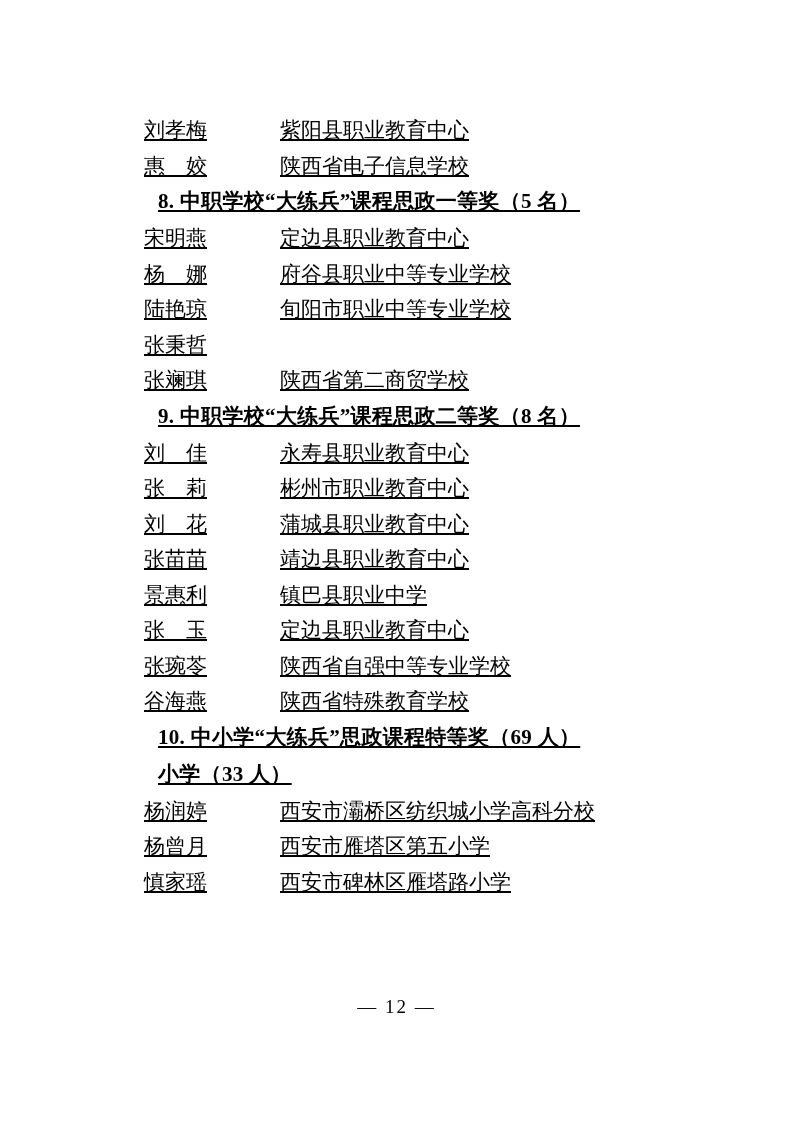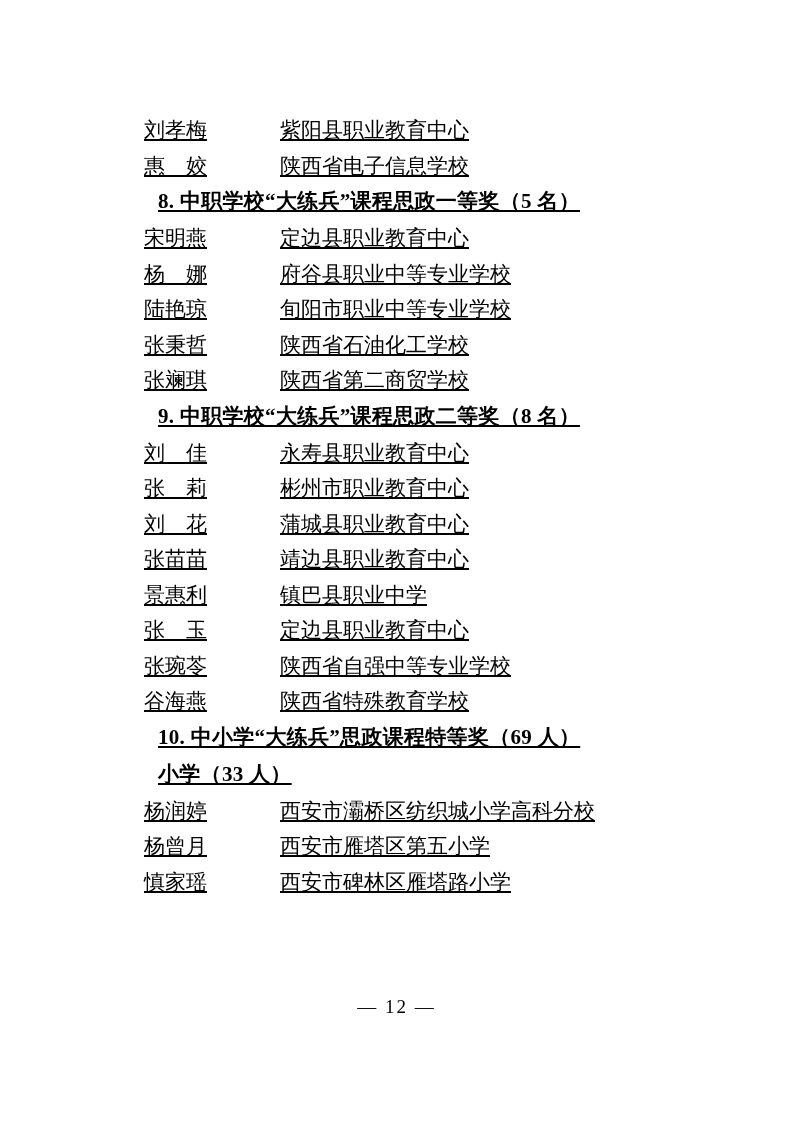--- a/index.html
+++ b/index.html
@@ -91,21 +91,20 @@
       <div class="entry">
         <span class="name">杨　娜</span>
         <span class="org">府谷县职业中等专业学校</span>
       </div>
       <div class="entry">
         <span class="name">陆艳琼</span>
         <span class="org">旬阳市职业中等专业学校</span>
       </div>
       <div class="entry">
         <span class="name">张秉哲</span>
-        <span class="org">陕西省石油化工学校</span>
       </div>
       <div class="entry">
         <span class="name">张斓琪</span>
         <span class="org">陕西省第二商贸学校</span>
       </div>
       <div class="heading">9. 中职学校“大练兵”课程思政二等奖（8 名）</div>
       <div class="entry">
         <span class="name">刘　佳</span>
         <span class="org">永寿县职业教育中心</span>
       </div>

